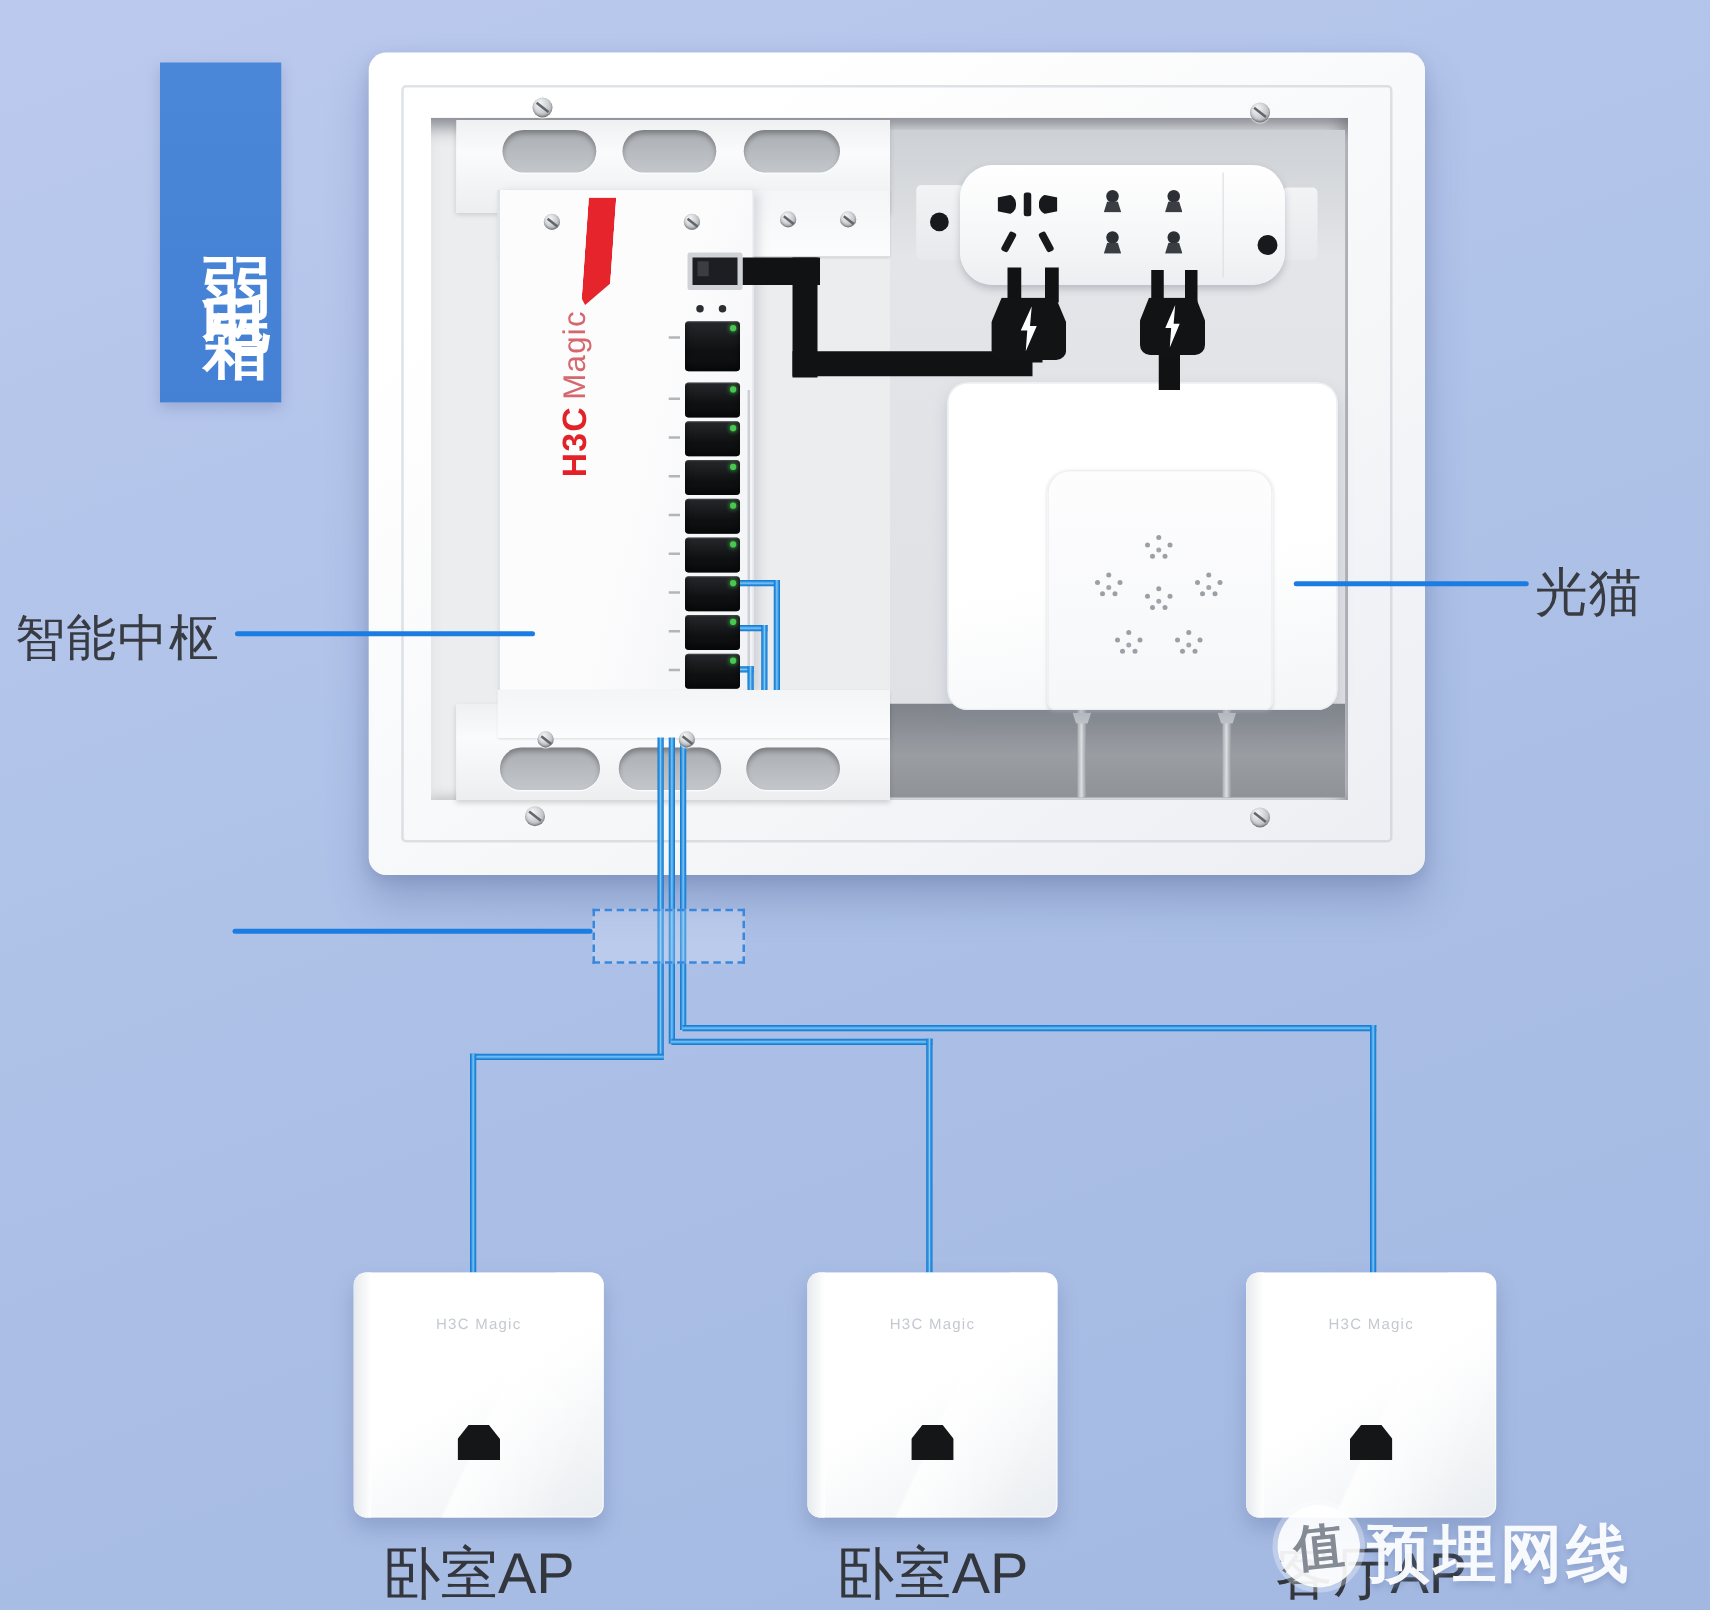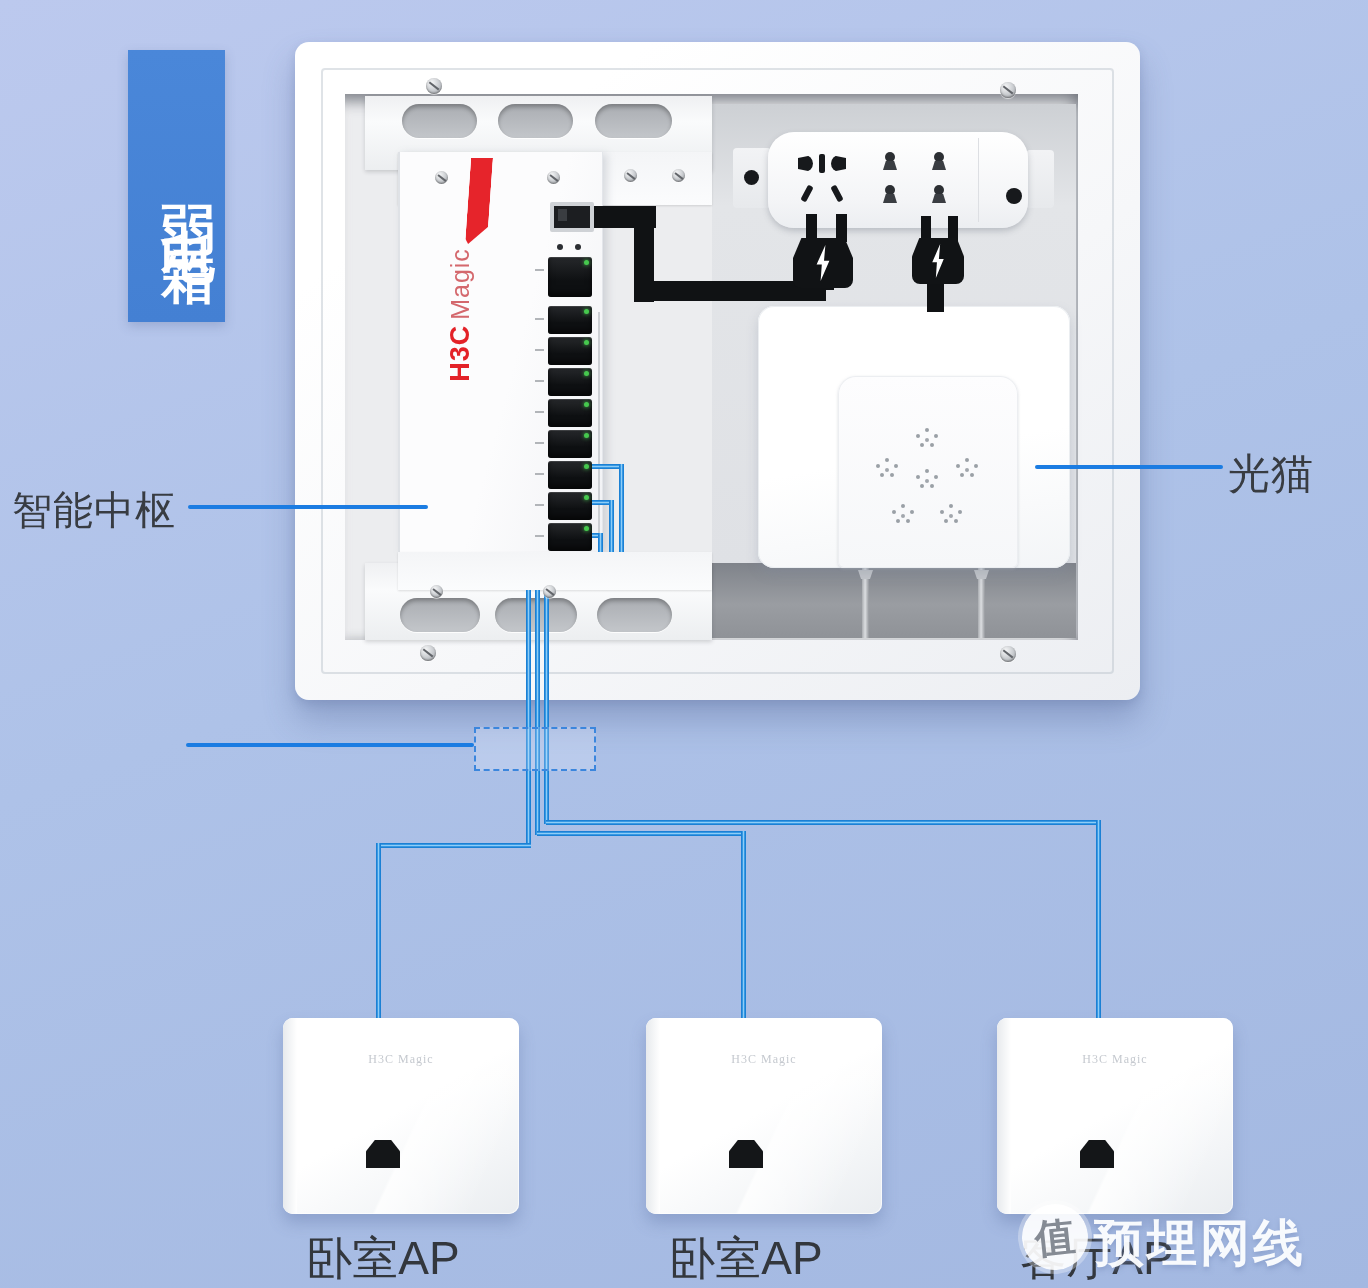--- a/index.html
+++ b/index.html
@@ -118,23 +118,23 @@
   .nch{z-index:16;height:5px;background:linear-gradient(180deg,#0d74cc,#3f9fe8 35%,#8ecdf6 50%,#3f9fe8 65%,#0d74cc);}
   .pig{z-index:13;}
 
   
   .ann{z-index:32;color:#383c42;font-size:40px;font-weight:500;letter-spacing:1px;white-space:nowrap;}
   .ann-line{z-index:32;height:4px;background:#1b7ce2;border-radius:2px;}
   .dashed{left:474px;top:727px;width:118px;height:40px;z-index:30;
           border:2px dashed #3b86dd;background:rgba(235,243,255,.22);}
 
   
-  .ap{width:236px;height:196px;z-index:20;border-radius:10px;
+  .ap{width:200px;height:196px;z-index:20;border-radius:10px;
       background:linear-gradient(150deg,#ffffff 48%,#f3f5f7 78%,#eaedf0);
-      box-shadow:0 9px 16px rgba(80,100,150,.3),inset 0 0 0 1px rgba(255,255,255,.65);font-family:Liberation Serif, serif;}
+      box-shadow:0 9px 16px rgba(80,100,150,.3),inset 0 0 0 1px rgba(255,255,255,.65);}
   .ap::before{content:"";position:absolute;left:0;top:0;bottom:0;width:14px;
       background:linear-gradient(90deg,#e7eaed,#ffffff);border-radius:10px 0 0 10px;}
   .ap::after{content:"";position:absolute;inset:0;border-radius:10px;
       background:linear-gradient(115deg,rgba(255,255,255,0) 55%,rgba(255,255,255,.8) 56%,rgba(255,255,255,0) 85%);}
   .ap-brand{position:absolute;left:0;right:0;top:34px;text-align:center;
       font-size:12px;color:#c5c9cf;letter-spacing:1px;z-index:2;}
   .ap-port{position:absolute;left:83px;top:122px;width:34px;height:28px;background:#141618;z-index:2;
       clip-path:polygon(26% 0,74% 0,100% 40%,100% 100%,0 100%,0 40%);}
   .ap-label{z-index:20;width:200px;text-align:center;font-size:46px;color:#33373d;font-weight:500;}
 

